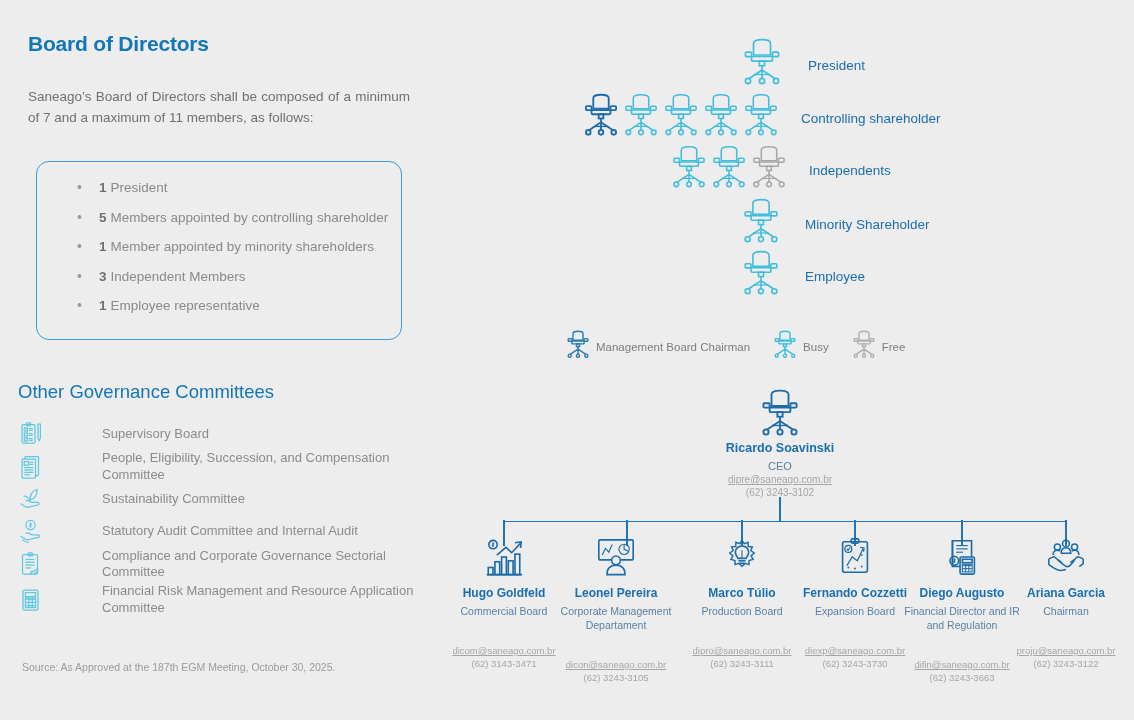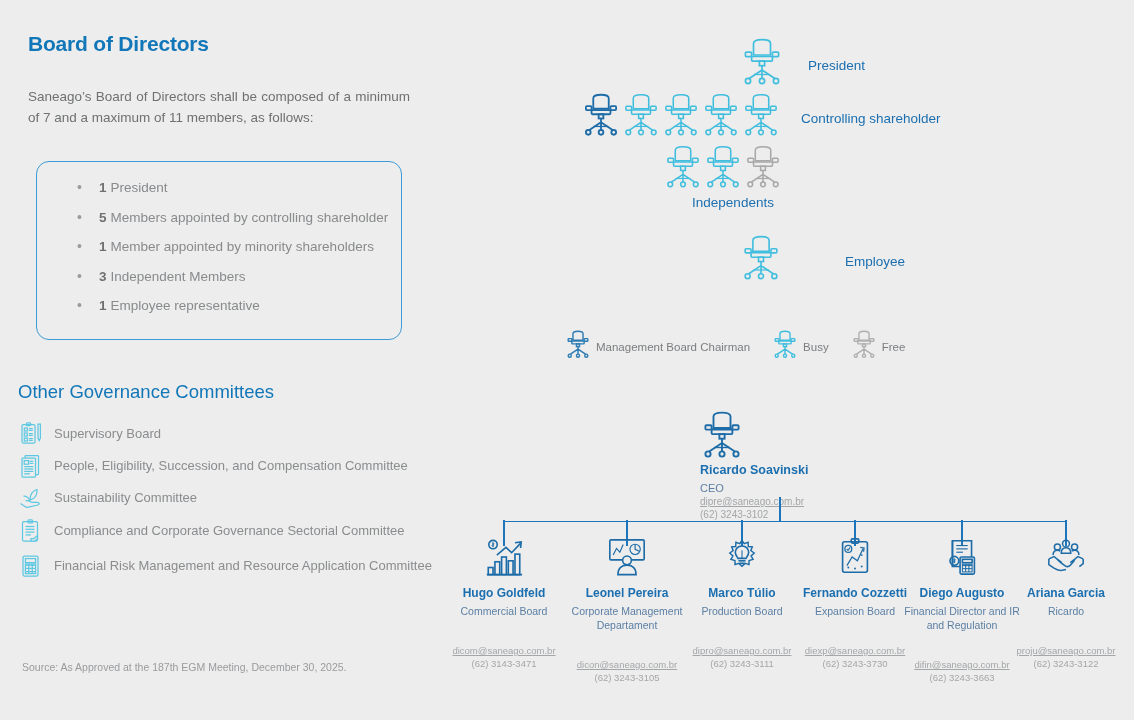--- a/index.html
+++ b/index.html
@@ -33,21 +33,21 @@
   .comp-row { display:flex; align-items:baseline; height:29.5px; padding-left:40px; }
   .comp-bullet { width:22px; color:#9a9b9d; font-size:14px; line-height:1; }
   .comp-count { font-weight:bold; color:#6f7072; font-size:13.5px; margin-right:4px; }
   .comp-text  { color:#888a8c; font-size:13.5px; }
 
   #committees-title {
     position:absolute; left:18px; top:381px;
     font-size:18.5px; color:#1277b8; font-weight:normal;
   }
   #committees-list { position:absolute; left:16px; top:418px; width:436px; }
-  .comm-row { display:flex; align-items:center; min-height:32.3px; }
+  .comm-row { display:flex; align-items:center; min-height:32.3px;gap:48px; }
   .comm-icon { width:30px; min-width:30px; height:30px; display:flex; align-items:center; justify-content:center; }
   .comm-label { font-size:13px; color:#8a8c8e; line-height:16.5px; padding-left:8px; }
   .comm-row.two-line { min-height:38px; align-items:center; }
 
   #source-note {
     position:absolute; left:22px; top:661px;
     font-size:10.5px; color:#9a9b9d;
   }
 
   
@@ -57,21 +57,21 @@
   .chair-row .chairs > span { display:block; }
   .chair-row-label { font-size:13.5px; color:#1b6fb0; white-space:nowrap; }
 
   #legend-row { position:absolute; left:565px; top:330px; display:flex; align-items:flex-start; }
   .legend-item { display:flex; align-items:center; margin-right:22px; }
   .legend-item .legend-label { font-size:11.5px; color:#7b7d7f; margin-left:5px; white-space:nowrap; }
 
   
   #org-chart { position:absolute; left:455px; top:385px; width:679px; height:335px; }
 
-  #ceo-node { position:absolute; left:245px; top:26px; width:160px; }
+  #ceo-node { position:absolute; left:245px; top:4px; width:160px; text-align:center; }
   #ceo-chair { height:48px; }
   .node-name  { font-size:12.5px; font-weight:bold; color:#1b6fb0; margin-top:4px; line-height:15px; }
   .node-role  { font-size:11px; color:#5b7fa3; margin-top:3px; line-height:14px; }
   .node-email { font-size:10px; color:#a4a6a8; text-decoration:underline; line-height:13px; }
   .node-phone { font-size:10px; color:#a4a6a8; line-height:13px; }
 
   
   .conn { position:absolute; background:#1d76bc; }
 
   #directors-row { position:absolute; left:0; top:148px; width:679px; height:190px; }
@@ -174,20 +174,32 @@
           <svg width="26" height="26" viewBox="0 0 26 26" fill="none" stroke="#5ec8e2" stroke-width="1.25">
             <path d="M12 14 C12 9 14 5 19 3.5 C19.5 8.5 17 13 12 14 Z"></path>
             <path d="M12 14.5 C10.5 11.5 8 10 5.5 10.2"></path>
             <path d="M2.5 17.5 L7 20.5 C8 21.2 9.2 21.4 10.4 21.2 L20 19 C21.6 18.6 21.4 16.4 19.8 16.4 L13.5 16.4"></path>
             <path d="M13.5 16.4 L10.5 14.6 L7.5 14.6"></path>
           </svg>
         </span>
         <span class="comm-label">Sustainability Committee</span>
       </div>
 
+      <div class="comm-row">
+        <span class="comm-icon">
+          <svg width="26" height="26" viewBox="0 0 26 26" fill="none" stroke="#5ec8e2" stroke-width="1.25">
+            <circle cx="12.5" cy="6" r="4.6"></circle>
+            <path d="M12.5 3.6 L12.5 8.4 M11.3 4.6 C11.3 4 13.7 4 13.7 5.1 C13.7 6.2 11.3 5.9 11.3 7 C11.3 8.1 13.7 8.1 13.7 7.4" stroke-width="1"></path>
+            <path d="M2.5 17 L7 20 C8 20.7 9.2 20.9 10.4 20.7 L20.5 18.4 C22 18 21.8 15.9 20.2 15.9 L13.8 15.9"></path>
+            <path d="M13.8 15.9 L10.8 14 L7.6 14"></path>
+            <path d="M4 20.6 C6 22.4 8.5 23.4 11 23.3"></path>
+          </svg>
+        </span>
+        <span class="comm-label">Statutory Audit Committee and Internal Audit</span>
+      </div>
 
       <div class="comm-row">
         <span class="comm-icon">
           <svg width="26" height="26" viewBox="0 0 26 26" fill="none" stroke="#5ec8e2" stroke-width="1.25">
             <rect x="4.5" y="3.5" width="15" height="19.5" rx="1.4"></rect>
             <rect x="10" y="1.8" width="4.5" height="3" rx="0.9"></rect>
             <line x1="7.5" y1="8.5" x2="16.5" y2="8.5"></line>
             <line x1="7.5" y1="11.3" x2="16.5" y2="11.3"></line>
             <line x1="7.5" y1="14.1" x2="16.5" y2="14.1"></line>
             <line x1="7.5" y1="16.9" x2="13" y2="16.9"></line>
@@ -208,21 +220,21 @@
             <line x1="10.8" y1="11" x2="10.8" y2="20.6"></line>
             <line x1="14.2" y1="11" x2="14.2" y2="20.6"></line>
             <rect x="7.4" y="11" width="10.2" height="9.6"></rect>
           </svg>
         </span>
         <span class="comm-label">Financial Risk Management and Resource Application Committee</span>
       </div>
 
     </div>
 
-    <div id="source-note">Source: As Approved at the 187th EGM Meeting, December 30, 2025.</div>
+    <div id="source-note">Source: As Approved at the 187th EGM Meeting, October 30, 2025.</div>
   </div>
 
   <div id="chair-matrix">
 
     <div class="chair-row" style="left:285px; top:38px;">
       <div class="chairs">
         <span>
           <svg width="44" height="50" viewBox="0 0 44 50" fill="none" stroke="#41bede" stroke-width="1.7">
             <path d="M13.5 5.5 C13.5 3 15.5 1.6 22 1.6 C28.5 1.6 30.5 3 30.5 5.5 L30.5 17 L13.5 17 Z"></path>
             <rect x="11.6" y="18.5" width="20.8" height="4.6" rx="1"></rect>
@@ -315,21 +327,21 @@
             <circle cx="8" cy="43" r="2.6"></circle>
               <circle cx="22" cy="43" r="2.6"></circle>
               <circle cx="36" cy="43" r="2.6"></circle>
             <path d="M14 36.5 L30 36.5" stroke-width="1.3"></path>
           </svg>
         </span>
       </div>
       <span class="chair-row-label" style="margin-left:20px;text-align:center;">Controlling shareholder</span>
     </div>
 
-    <div class="chair-row" style="left:208px; top:145px;flex-direction:column;">
+    <div class="chair-row" style="left:214px; top:145px;">
       <div class="chairs">
         <span>
           <svg width="40" height="46" viewBox="0 0 44 50" fill="none" stroke="#41bede" stroke-width="1.7">
             <path d="M13.5 5.5 C13.5 3 15.5 1.6 22 1.6 C28.5 1.6 30.5 3 30.5 5.5 L30.5 17 L13.5 17 Z"></path>
             <rect x="11.6" y="18.5" width="20.8" height="4.6" rx="1"></rect>
             <rect x="5.4" y="14.2" width="6.2" height="4.4" rx="1"></rect>
             <rect x="32.4" y="14.2" width="6.2" height="4.4" rx="1"></rect>
             <rect x="19.4" y="23.1" width="5.2" height="4.6"></rect>
             <path d="M22 27.7 L22 32"></path>
             <path d="M22 32 L9.2 40.5 M22 32 L34.8 40.5 M22 32 L22 40.5"></path>
@@ -366,22 +378,42 @@
             <circle cx="8" cy="43" r="2.6"></circle>
               <circle cx="22" cy="43" r="2.6"></circle>
               <circle cx="36" cy="43" r="2.6"></circle>
             <path d="M14 36.5 L30 36.5" stroke-width="1.3"></path>
           </svg>
         </span>
       </div>
       <span class="chair-row-label" style="margin-left:20px;">Independents</span>
     </div>
 
-
-    <div class="chair-row" style="left:285px; top:235px;gap:40px;">
+    <div class="chair-row" style="left:285px; top:198px;">
+      <div class="chairs">
+        <span>
+          <svg width="42" height="48" viewBox="0 0 44 50" fill="none" stroke="#41bede" stroke-width="1.7">
+            <path d="M13.5 5.5 C13.5 3 15.5 1.6 22 1.6 C28.5 1.6 30.5 3 30.5 5.5 L30.5 17 L13.5 17 Z"></path>
+            <rect x="11.6" y="18.5" width="20.8" height="4.6" rx="1"></rect>
+            <rect x="5.4" y="14.2" width="6.2" height="4.4" rx="1"></rect>
+            <rect x="32.4" y="14.2" width="6.2" height="4.4" rx="1"></rect>
+            <rect x="19.4" y="23.1" width="5.2" height="4.6"></rect>
+            <path d="M22 27.7 L22 32"></path>
+            <path d="M22 32 L9.2 40.5 M22 32 L34.8 40.5 M22 32 L22 40.5"></path>
+            <circle cx="8" cy="43" r="2.6"></circle>
+              <circle cx="22" cy="43" r="2.6"></circle>
+              <circle cx="36" cy="43" r="2.6"></circle>
+            <path d="M14 36.5 L30 36.5" stroke-width="1.3"></path>
+          </svg>
+        </span>
+      </div>
+      <span class="chair-row-label" style="margin-left:23px;">Minority Shareholder</span>
+    </div>
+
+    <div class="chair-row" style="left:285px; top:250px;">
       <div class="chairs">
         <span>
           <svg width="42" height="48" viewBox="0 0 44 50" fill="none" stroke="#41bede" stroke-width="1.7">
             <path d="M13.5 5.5 C13.5 3 15.5 1.6 22 1.6 C28.5 1.6 30.5 3 30.5 5.5 L30.5 17 L13.5 17 Z"></path>
             <rect x="11.6" y="18.5" width="20.8" height="4.6" rx="1"></rect>
             <rect x="5.4" y="14.2" width="6.2" height="4.4" rx="1"></rect>
             <rect x="32.4" y="14.2" width="6.2" height="4.4" rx="1"></rect>
             <rect x="19.4" y="23.1" width="5.2" height="4.6"></rect>
             <path d="M22 27.7 L22 32"></path>
             <path d="M22 32 L9.2 40.5 M22 32 L34.8 40.5 M22 32 L22 40.5"></path>
@@ -504,21 +536,21 @@
           </svg>
         </div>
         <div class="dir-name">Hugo Goldfeld</div>
         <div class="dir-role">Commercial Board</div>
         <div class="dir-contact lower">
           <div class="dir-email">dicom@saneago.com.br</div>
           <div class="dir-phone">(62) 3143-3471</div>
         </div>
       </div>
 
-      <div class="dir-node" style="left:110px;">
+      <div class="dir-node" style="left:99px;">
         <div class="dir-icon">
           <svg width="42" height="42" viewBox="0 0 44 44" fill="none" stroke="#1d6ca8" stroke-width="1.7">
             <rect x="4" y="4" width="36" height="21" rx="1.2"></rect>
             <path d="M7.5 20 L11 13 L14.5 17 L18 9" stroke-width="1.2"></path>
             <circle cx="30.5" cy="14" r="5.4" stroke-width="1.2"></circle>
             <path d="M30.5 8.6 L30.5 14 L35.5 16.3" stroke-width="1.2"></path>
             <circle cx="22" cy="25.5" r="4.6" fill="#ededed"></circle>
             <path d="M12.5 40.5 C12.5 33.5 16.8 30.5 22 30.5 C27.2 30.5 31.5 33.5 31.5 40.5 Z" fill="#ededed"></path>
           </svg>
         </div>
@@ -608,21 +640,21 @@
             <circle cx="31" cy="11.5" r="3.2"></circle>
             <path d="M35.5 20 C35.5 16.3 33.5 15 31 15 C29.8 15 28.8 15.3 28 16"></path>
             <path d="M4 24 L9.5 21.5 L13 24.5 L17.5 28"></path>
             <path d="M40 24 L34.5 21.5 L31 24.5 L26.5 28"></path>
             <path d="M13.5 25 C16 27.5 19 30 21.5 31.5 C23 32.4 25.5 31.8 27 30 L31 25.3"></path>
             <path d="M4 24 L4 30 L9 33.5 C12 35.5 15 36.5 18 36 L22 35"></path>
             <path d="M40 24 L40 29 L36 32"></path>
           </svg>
         </div>
         <div class="dir-name">Ariana Garcia</div>
-        <div class="dir-role">Ricardo</div>
+        <div class="dir-role">Chairman</div>
         <div class="dir-contact lower">
           <div class="dir-email">proju@saneago.com.br</div>
           <div class="dir-phone">(62) 3243-3122</div>
         </div>
       </div>
 
     </div>
   </div>
 
 </div>

